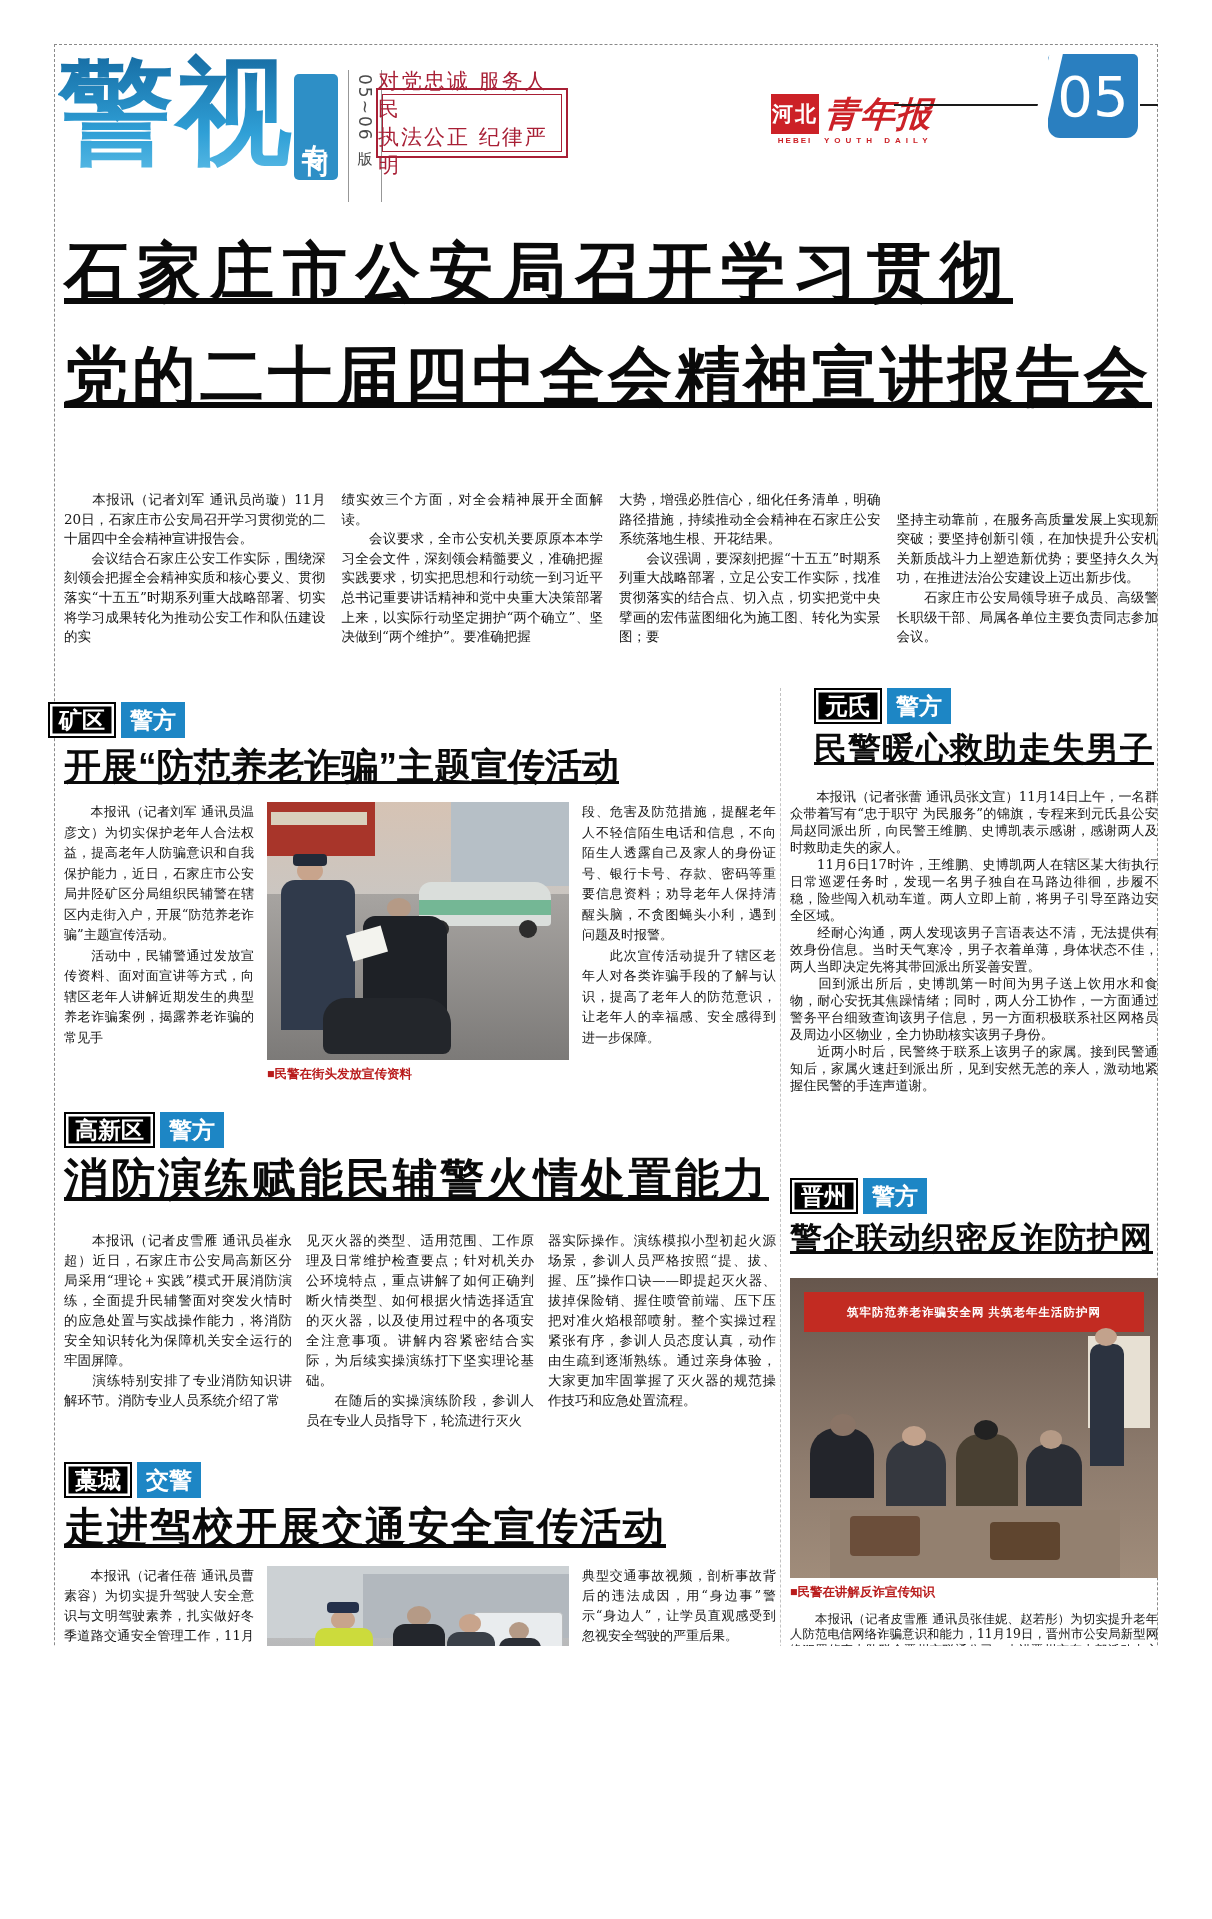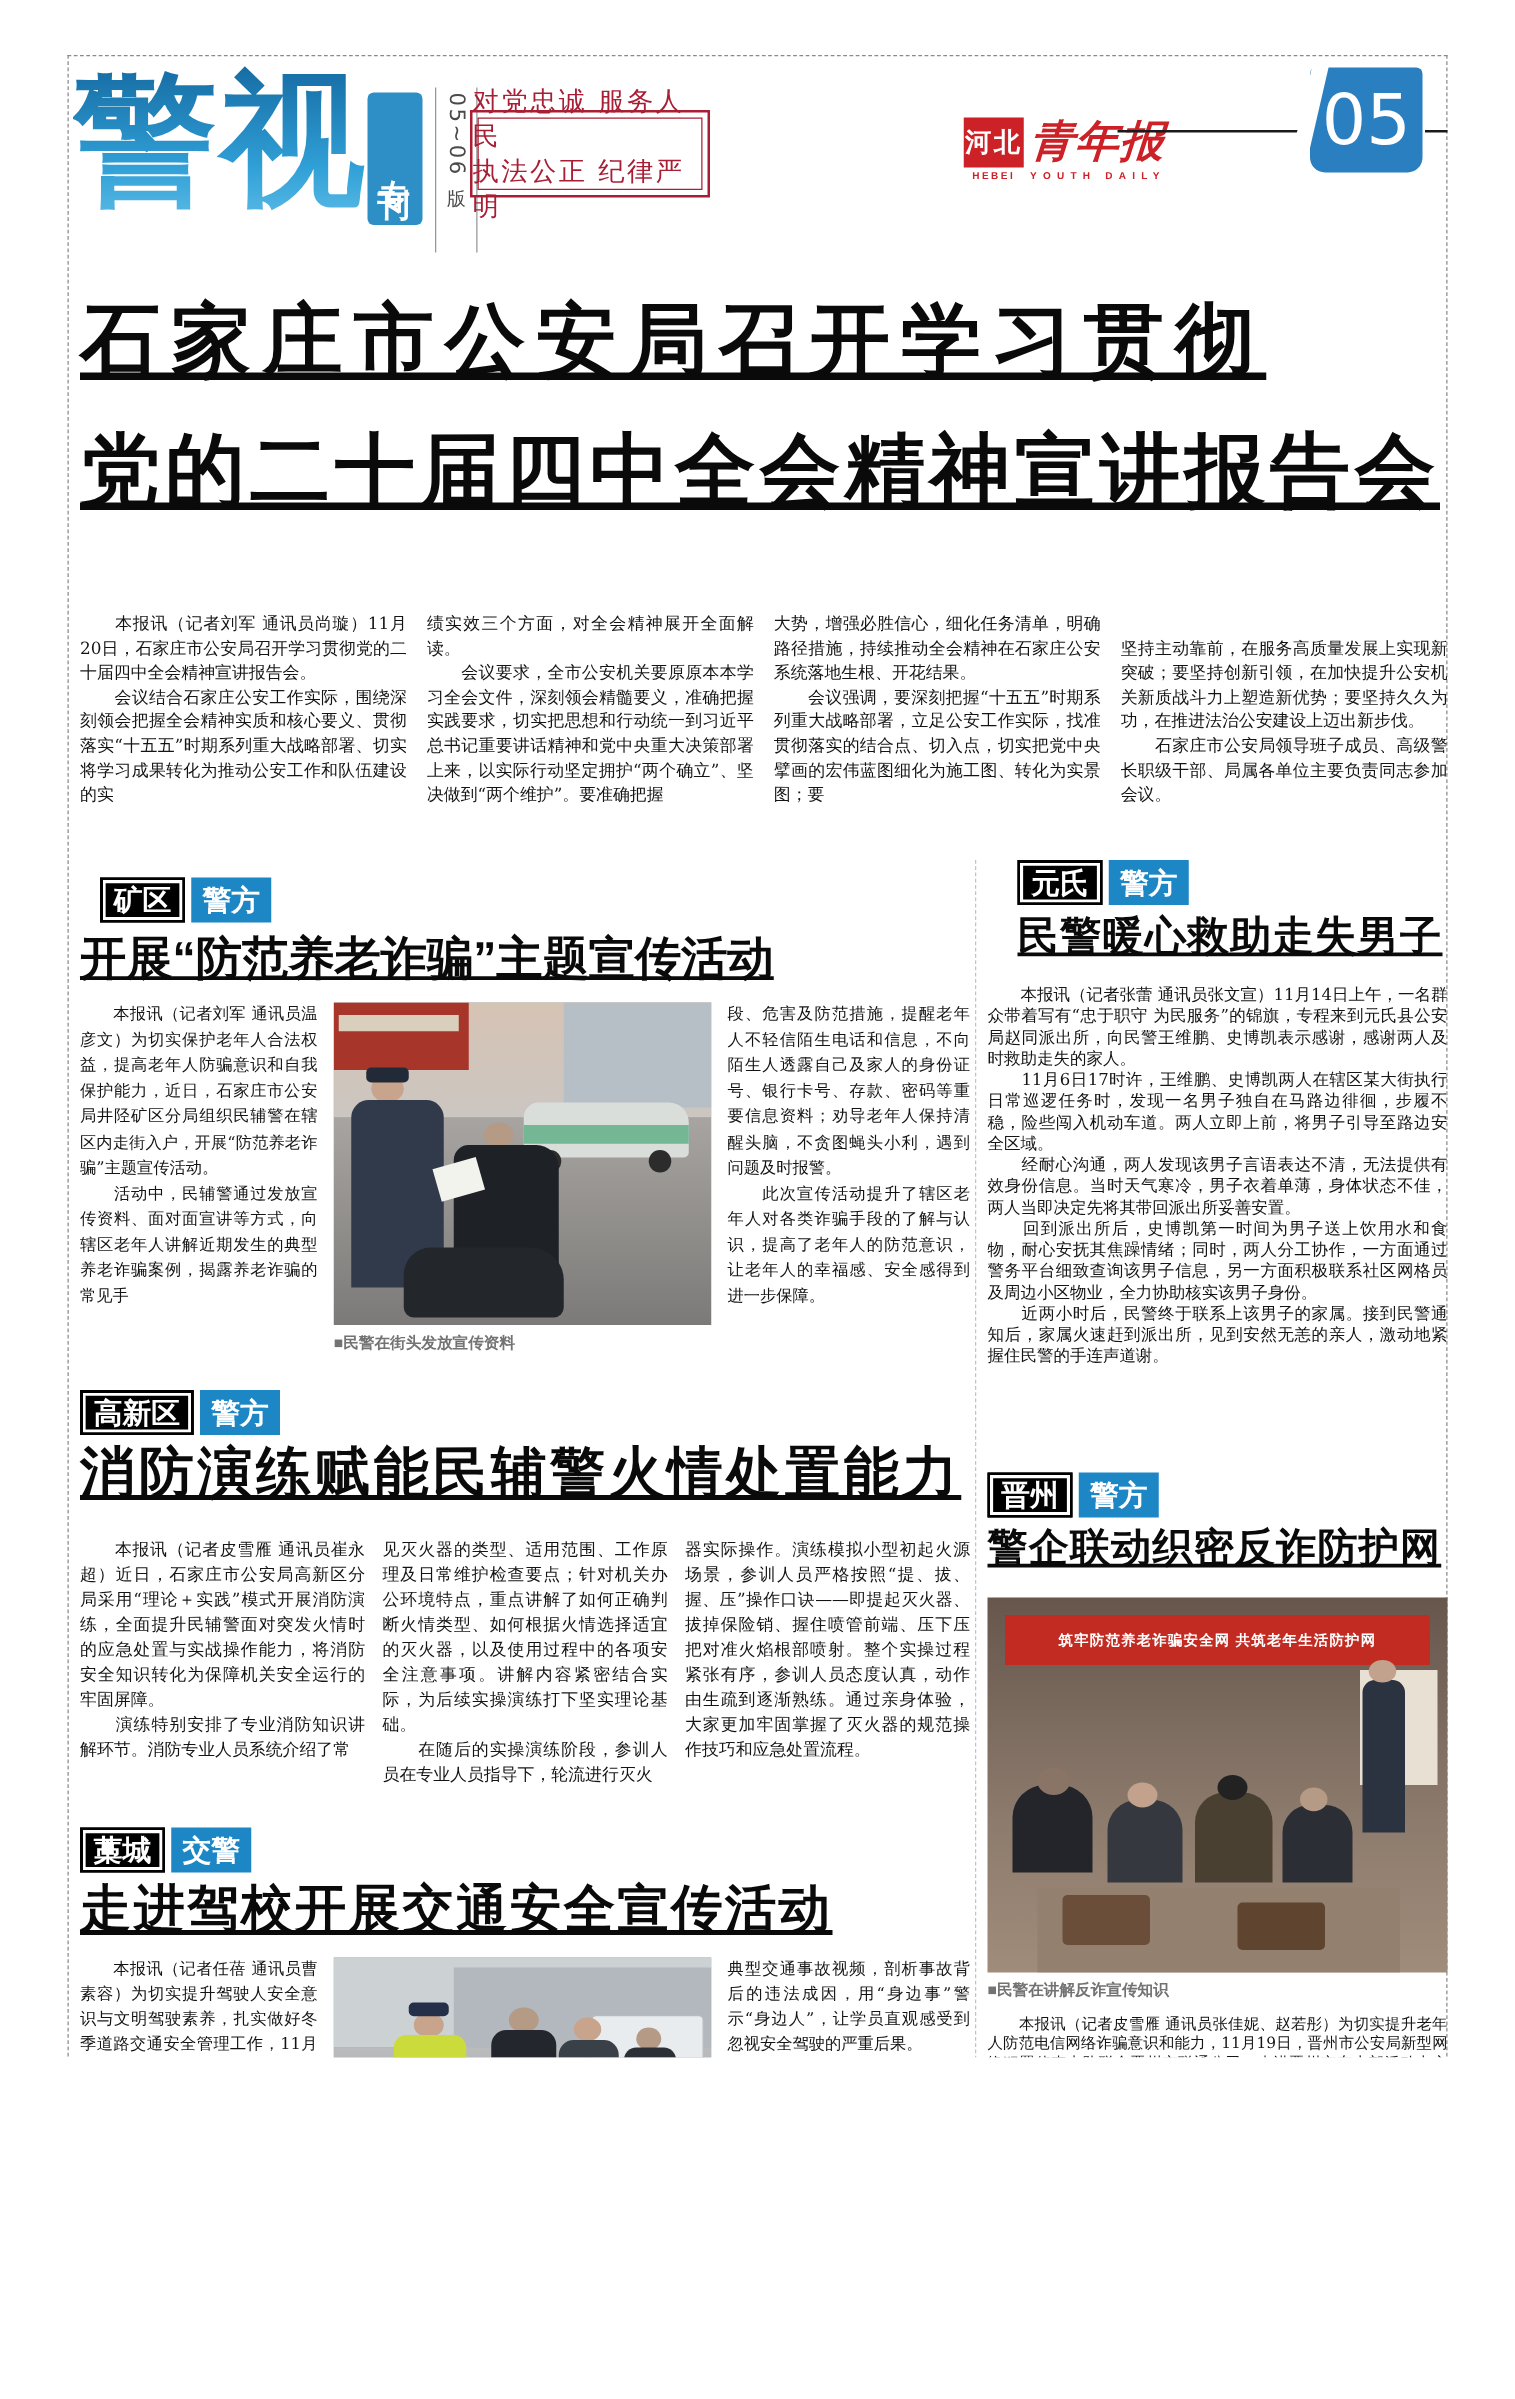--- a/index.html
+++ b/index.html
@@ -46,21 +46,21 @@
   .hl2{font-size:64px;letter-spacing:4px;line-height:1.0;margin-top:40px;}
   .lead-cols{left:64px;top:490px;width:1094px;display:flex;gap:16px;align-items:flex-end;}
   .lead-col{flex:1;font-size:13.5px;line-height:19.6px;text-align:justify;white-space:pre-line;}
   
   .badge{display:inline-flex;height:36px;font-family:"Liberation Sans",sans-serif;font-weight:900;font-size:23px;}
   .badge .region{background:#000;color:#fff;padding:0 9px;display:flex;align-items:center;
     border:2px solid #000;box-shadow:inset 0 0 0 2.5px #fff;box-sizing:border-box;}
   .badge .type{background:#1d86c5;color:#fff;padding:0 9px;margin-left:5px;display:flex;align-items:center;}
   .sec-title{line-height:1.05;}
   .body-text{text-align:justify;white-space:pre-line;color:#141414;}
-  .caption{font-family:"Liberation Sans",sans-serif;font-weight:bold;font-size:12.5px;margin-top:6px;color:#737373;}
+  .caption{font-family:"Liberation Sans",sans-serif;font-weight:bold;font-size:12.5px;margin-top:6px;color:#b91c1c;}
   
   .photo{position:relative;overflow:hidden;background:#9a9a98;}
   .ph{position:absolute;}
   
   .footer{left:58px;top:1856px;font-size:13px;font-family:"Liberation Sans",sans-serif;color:#111;}
 </style>
 </head>
 <body>
 
 <div class="page">
@@ -100,21 +100,21 @@
     <div class="lead-col body-text">　　本报讯（记者刘军 通讯员尚璇）11月20日，石家庄市公安局召开学习贯彻党的二十届四中全会精神宣讲报告会。
 　　会议结合石家庄公安工作实际，围绕深刻领会把握全会精神实质和核心要义、贯彻落实“十五五”时期系列重大战略部署、切实将学习成果转化为推动公安工作和队伍建设的实</div>
     <div class="lead-col body-text">绩实效三个方面，对全会精神展开全面解读。
 　　会议要求，全市公安机关要原原本本学习全会文件，深刻领会精髓要义，准确把握实践要求，切实把思想和行动统一到习近平总书记重要讲话精神和党中央重大决策部署上来，以实际行动坚定拥护“两个确立”、坚决做到“两个维护”。要准确把握</div>
     <div class="lead-col body-text">大势，增强必胜信心，细化任务清单，明确路径措施，持续推动全会精神在石家庄公安系统落地生根、开花结果。
 　　会议强调，要深刻把握“十五五”时期系列重大战略部署，立足公安工作实际，找准贯彻落实的结合点、切入点，切实把党中央擘画的宏伟蓝图细化为施工图、转化为实景图；要</div>
     <div class="lead-col body-text">坚持主动靠前，在服务高质量发展上实现新突破；要坚持创新引领，在加快提升公安机关新质战斗力上塑造新优势；要坚持久久为功，在推进法治公安建设上迈出新步伐。
 　　石家庄市公安局领导班子成员、高级警长职级干部、局属各单位主要负责同志参加会议。</div>
   </div>
 
-  <div class="abs badge" style="left:80px;top:702px;text-align:center;">
+  <div class="abs badge" style="left:48px;top:702px;text-align:center;">
     <span class="region">矿区</span>
     <span class="type">警方</span>
   </div>
   <div class="abs hd sec-title" style="left:64px;top:748px;font-size:37px;">开展“防范养老诈骗”主题宣传活动</div>
   <div class="abs" style="left:64px;top:802px;width:712px;display:flex;gap:13px;">
     <div class="body-text" style="width:190px;font-size:13px;line-height:20.5px;">　　本报讯（记者刘军 通讯员温彦文）为切实保护老年人合法权益，提高老年人防骗意识和自我保护能力，近日，石家庄市公安局井陉矿区分局组织民辅警在辖区内走街入户，开展“防范养老诈骗”主题宣传活动。
 　　活动中，民辅警通过发放宣传资料、面对面宣讲等方式，向辖区老年人讲解近期发生的典型养老诈骗案例，揭露养老诈骗的常见手</div>
     <div style="width:302px;">
       <div class="photo" style="width:302px;height:258px;">
         <div class="ph" style="left:0;top:0;width:302px;height:92px;background:linear-gradient(180deg,#d6c3b4,#cbc6c1);"></div>

